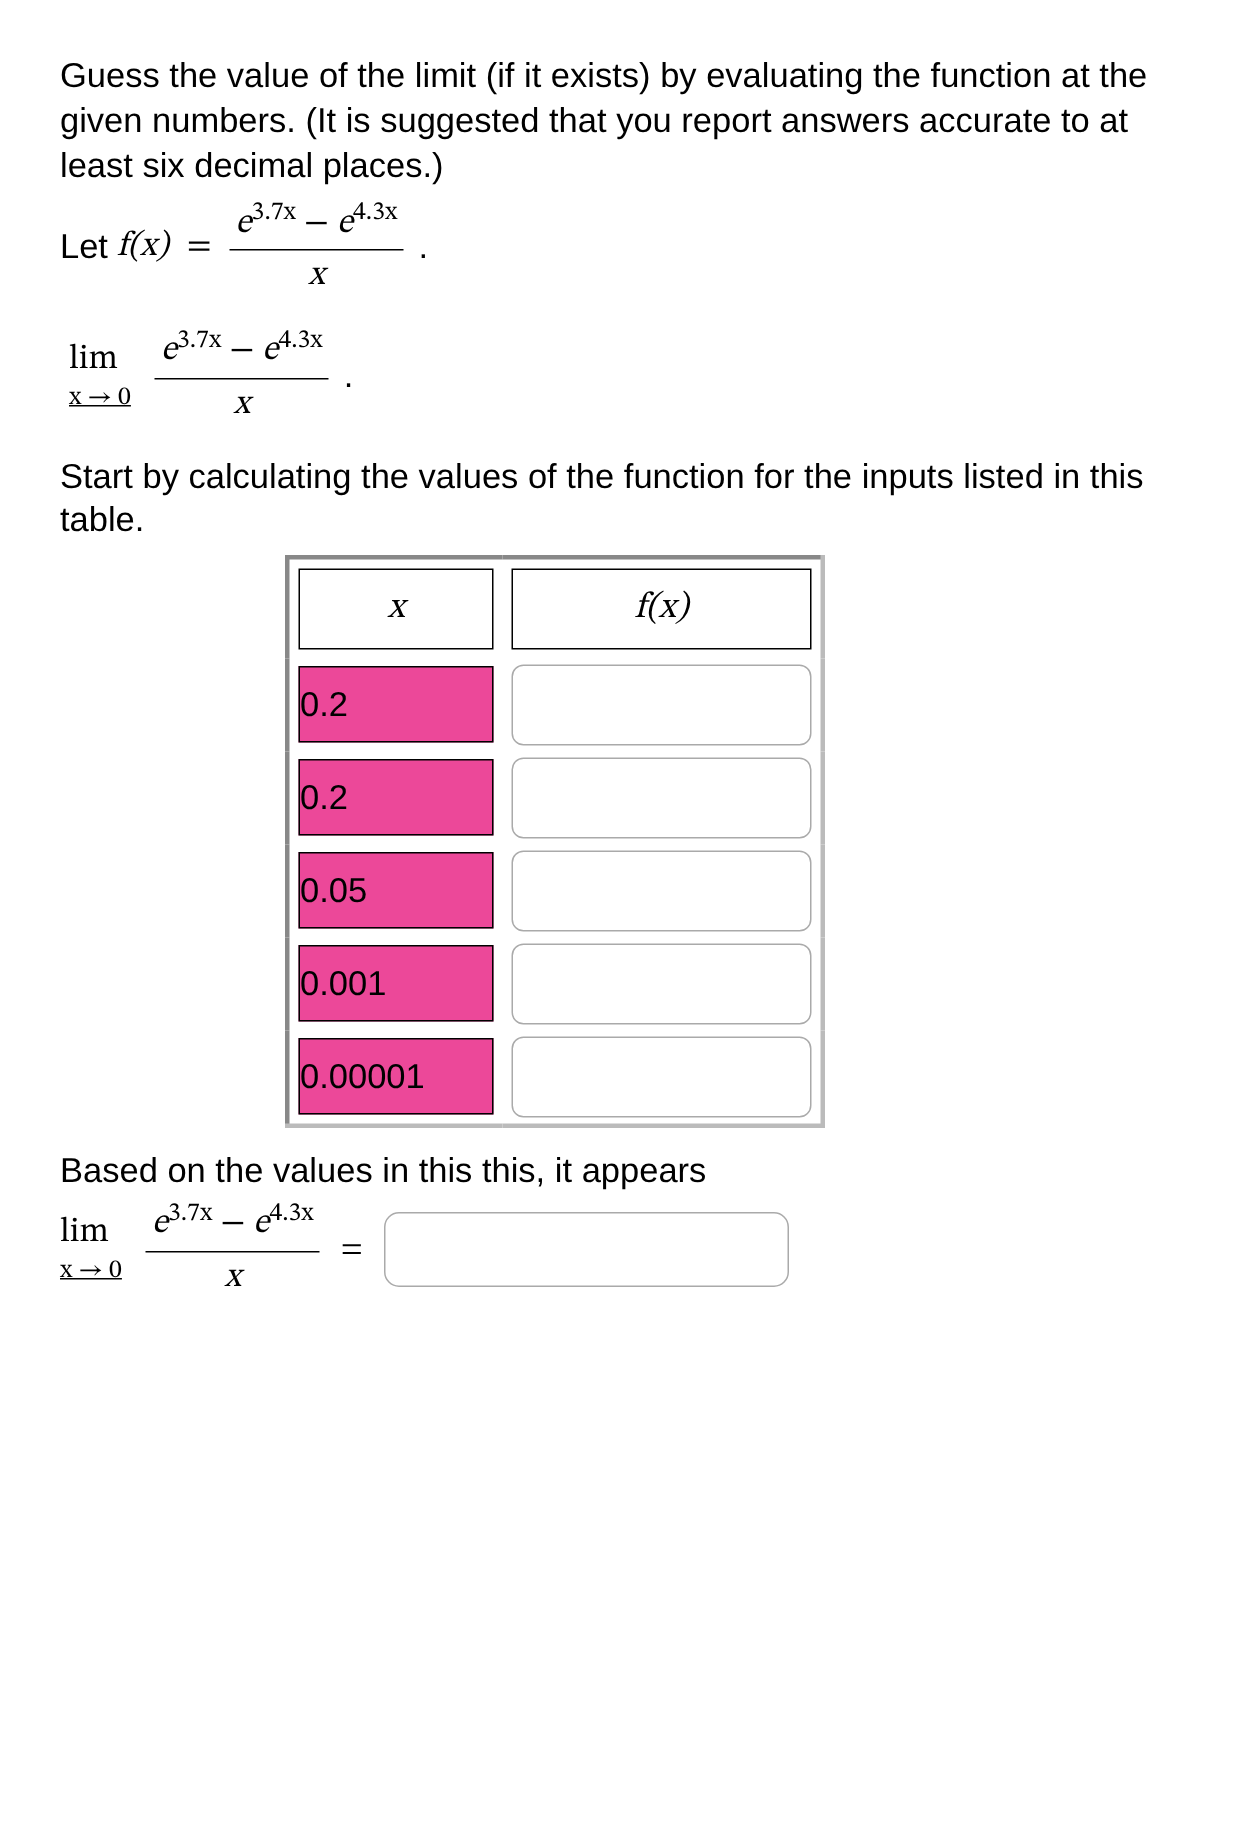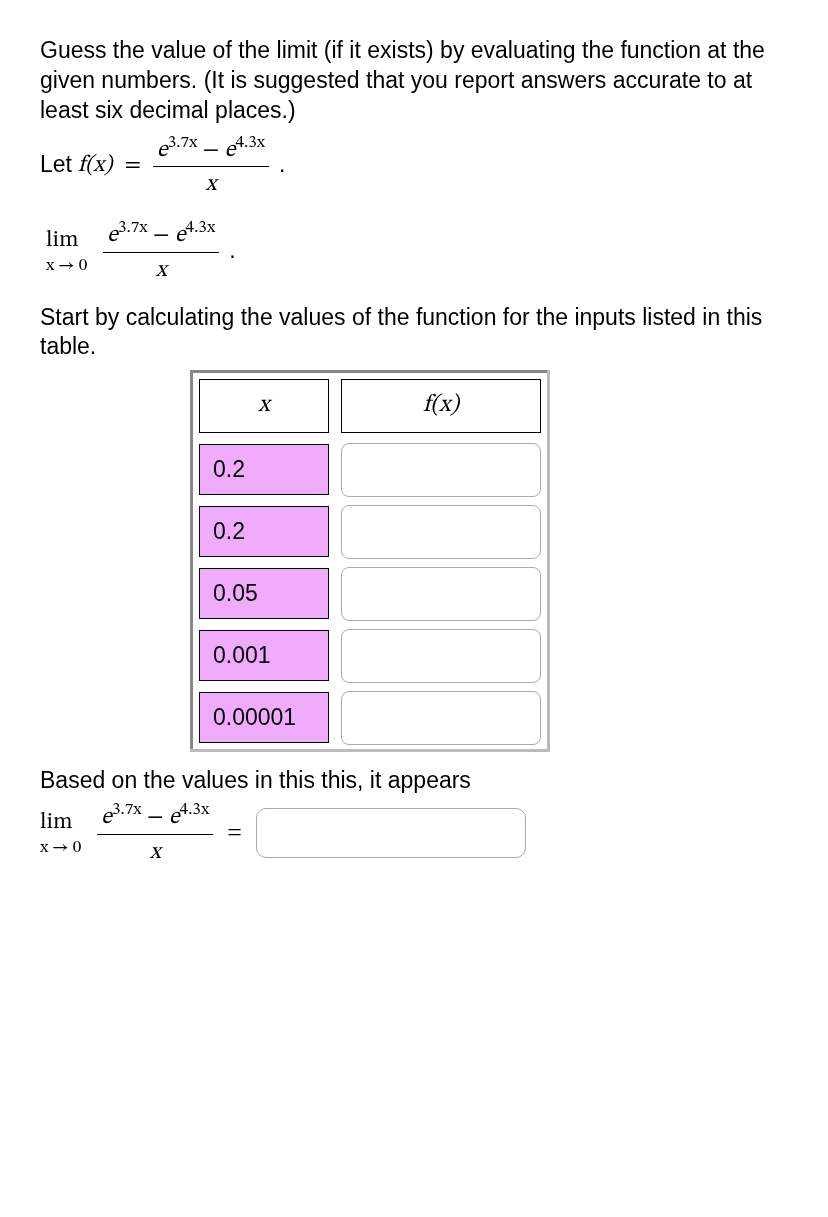--- a/index.html
+++ b/index.html
@@ -23,21 +23,21 @@
     font-family: 'Cambria Math', 'STIX Two Math', 'Times New Roman', serif;
   }
   .frac .num { display:block; padding: 0 4px 2px 4px; border-bottom: 1.5px solid #000; }
   .frac .den { display:block; padding: 2px 4px 0 4px; }
   .sup { font-size: 0.75em; vertical-align: super; }
   .limit-block {
     display:inline-block; vertical-align: middle; text-align:left;
     font-family:'Cambria Math','STIX Two Math','Times New Roman', serif;
   }
   .limit-block .top { display:block; font-size:1em; }
-  .limit-block .bot { display:block; font-size:0.75em; }
+  .limit-block .bot { display:block; font-size:0.75em;text-decoration:underline; }
   .row-line { display:flex; align-items:center; flex-wrap:wrap; gap:6px; margin:4px 0 18px 0; }
   table.data {
     border-collapse: collapse;
     margin: 8px 0 14px 150px;
     border: 3px solid #bbb;
     border-top: 3px solid #888;
     border-left: 3px solid #888;
   }
   table.data th, table.data td {
     padding: 0;
@@ -50,23 +50,23 @@
     font-weight: normal;
     font-family:'Cambria Math','STIX Two Math','Times New Roman', serif;
     font-style: italic;
     font-size: 24px;
     min-width: 110px;
   }
   .th-inner.fx { min-width: 200px; }
   .cell-box {
     border: 1.6px solid #000;
     margin: 4px 6px;
-    padding: 10px 13px;
+    padding: 10px 0;
     font-size: 23px;
-    background:#f0abfc;
+    background:#ec4899;
     min-width: 130px;
   }
   .input-box {
     border: 1.6px solid #aaa;
     border-radius: 8px;
     margin: 4px 6px;
     padding: 12px 10px;
     background: #fff;
     min-width: 200px;
     height: 54px;

